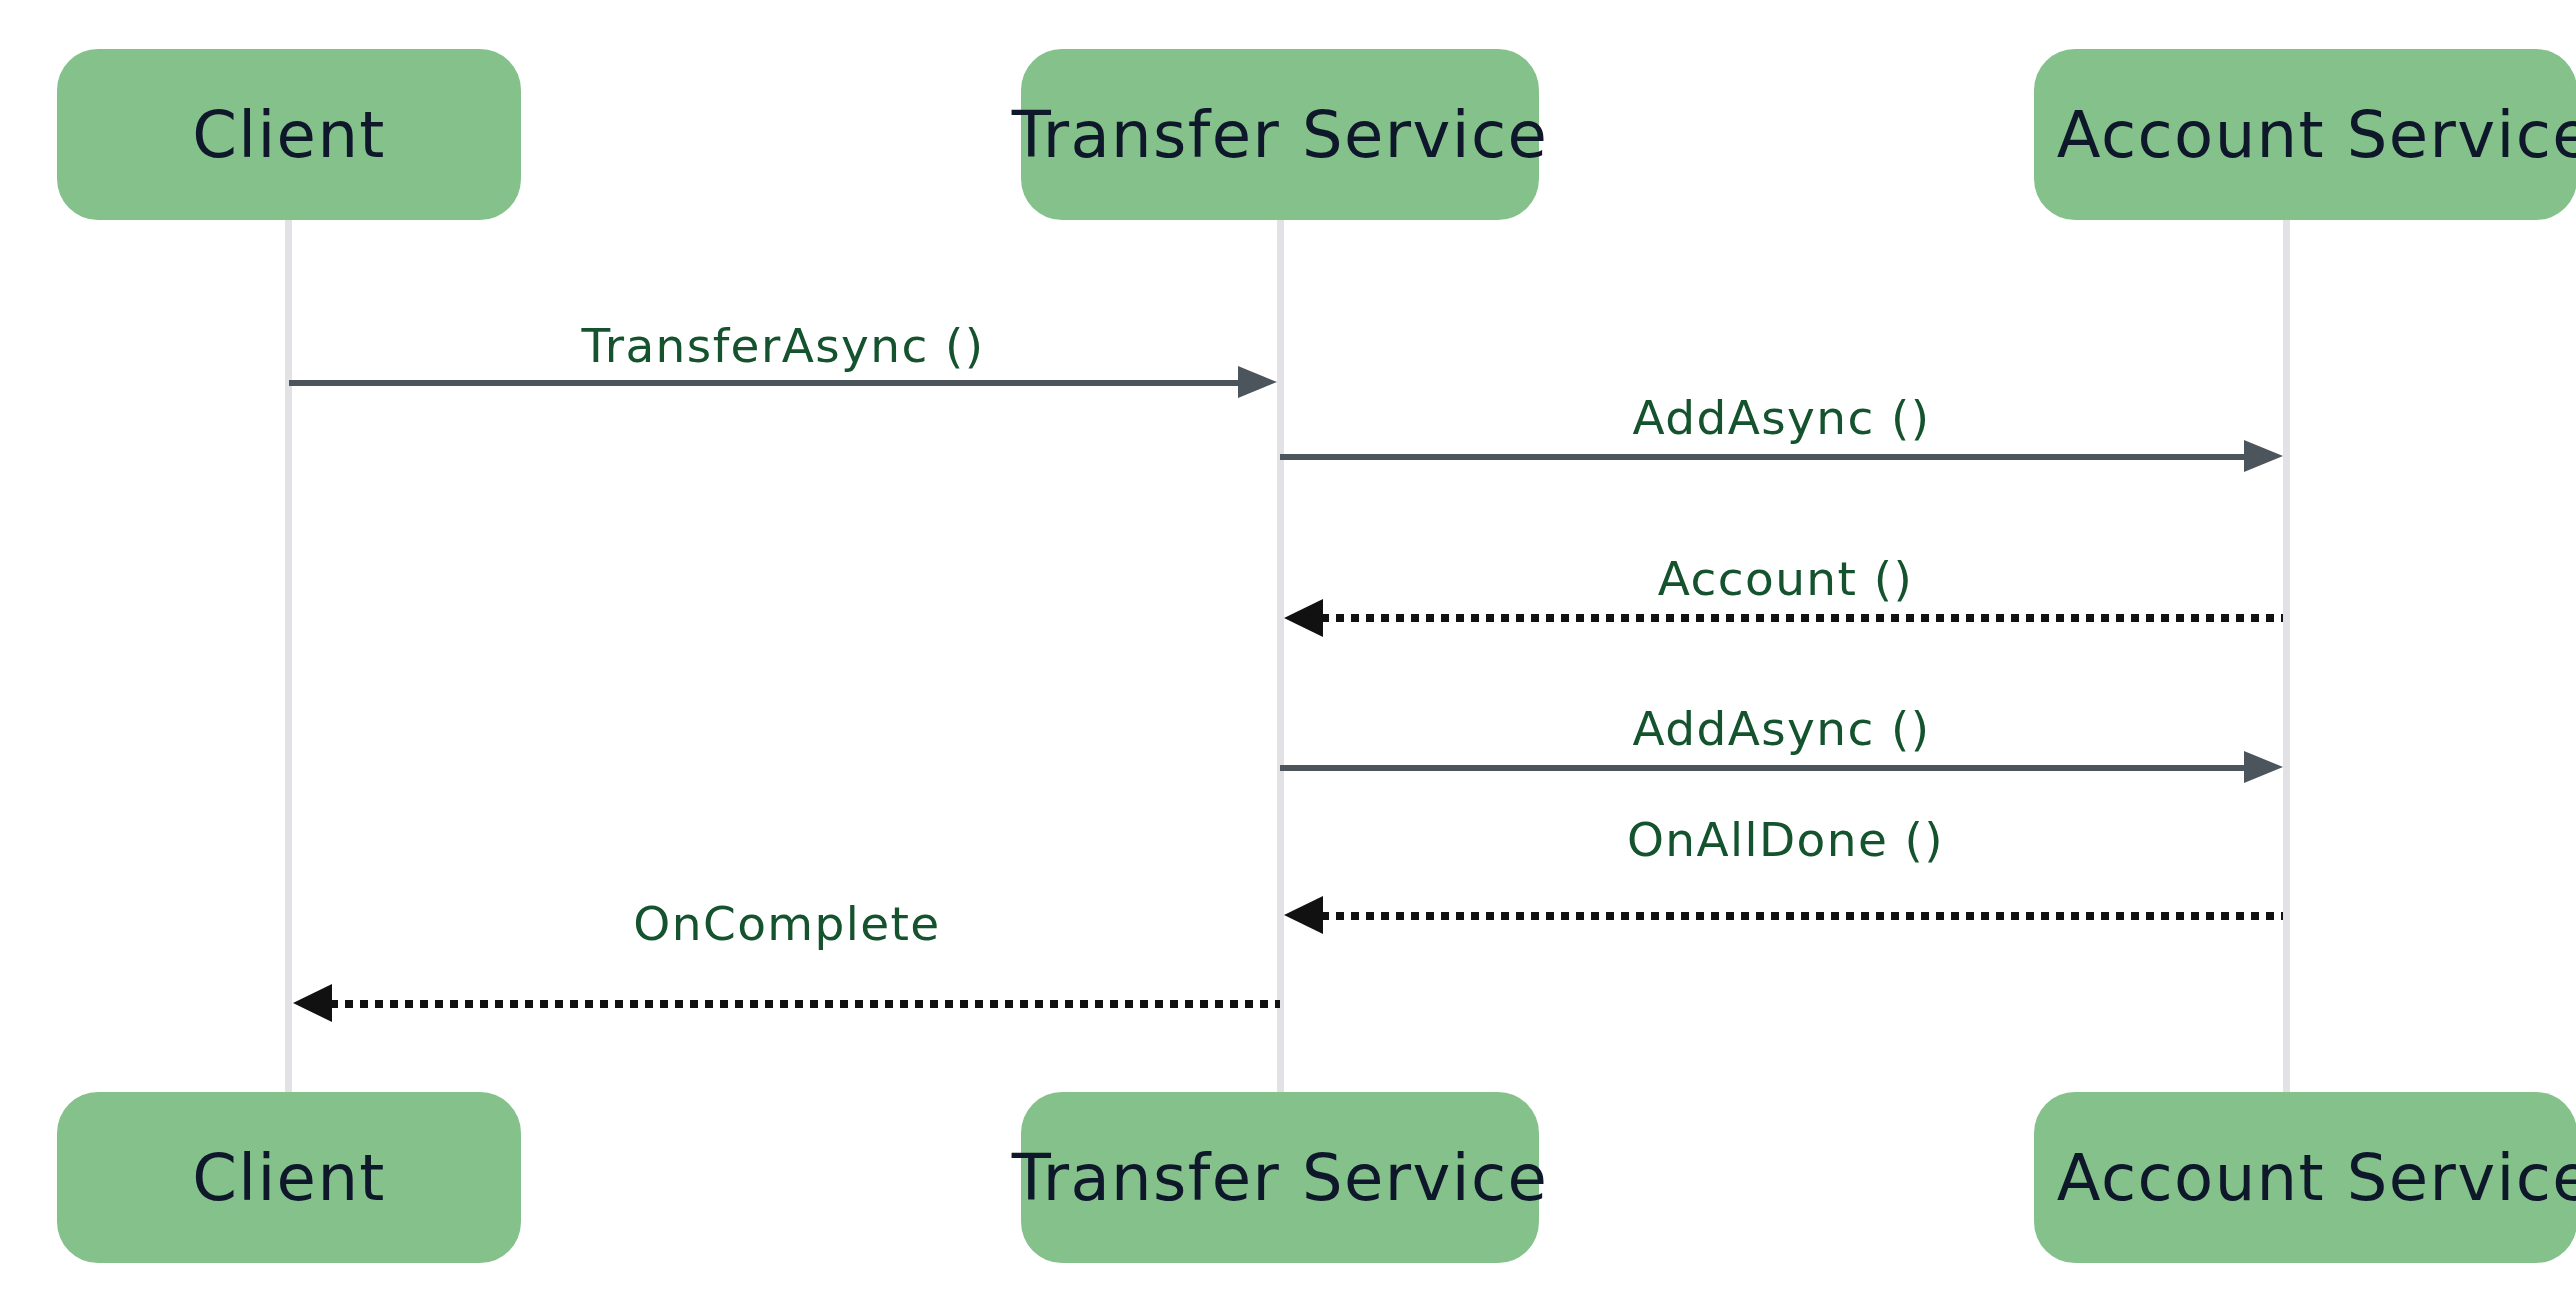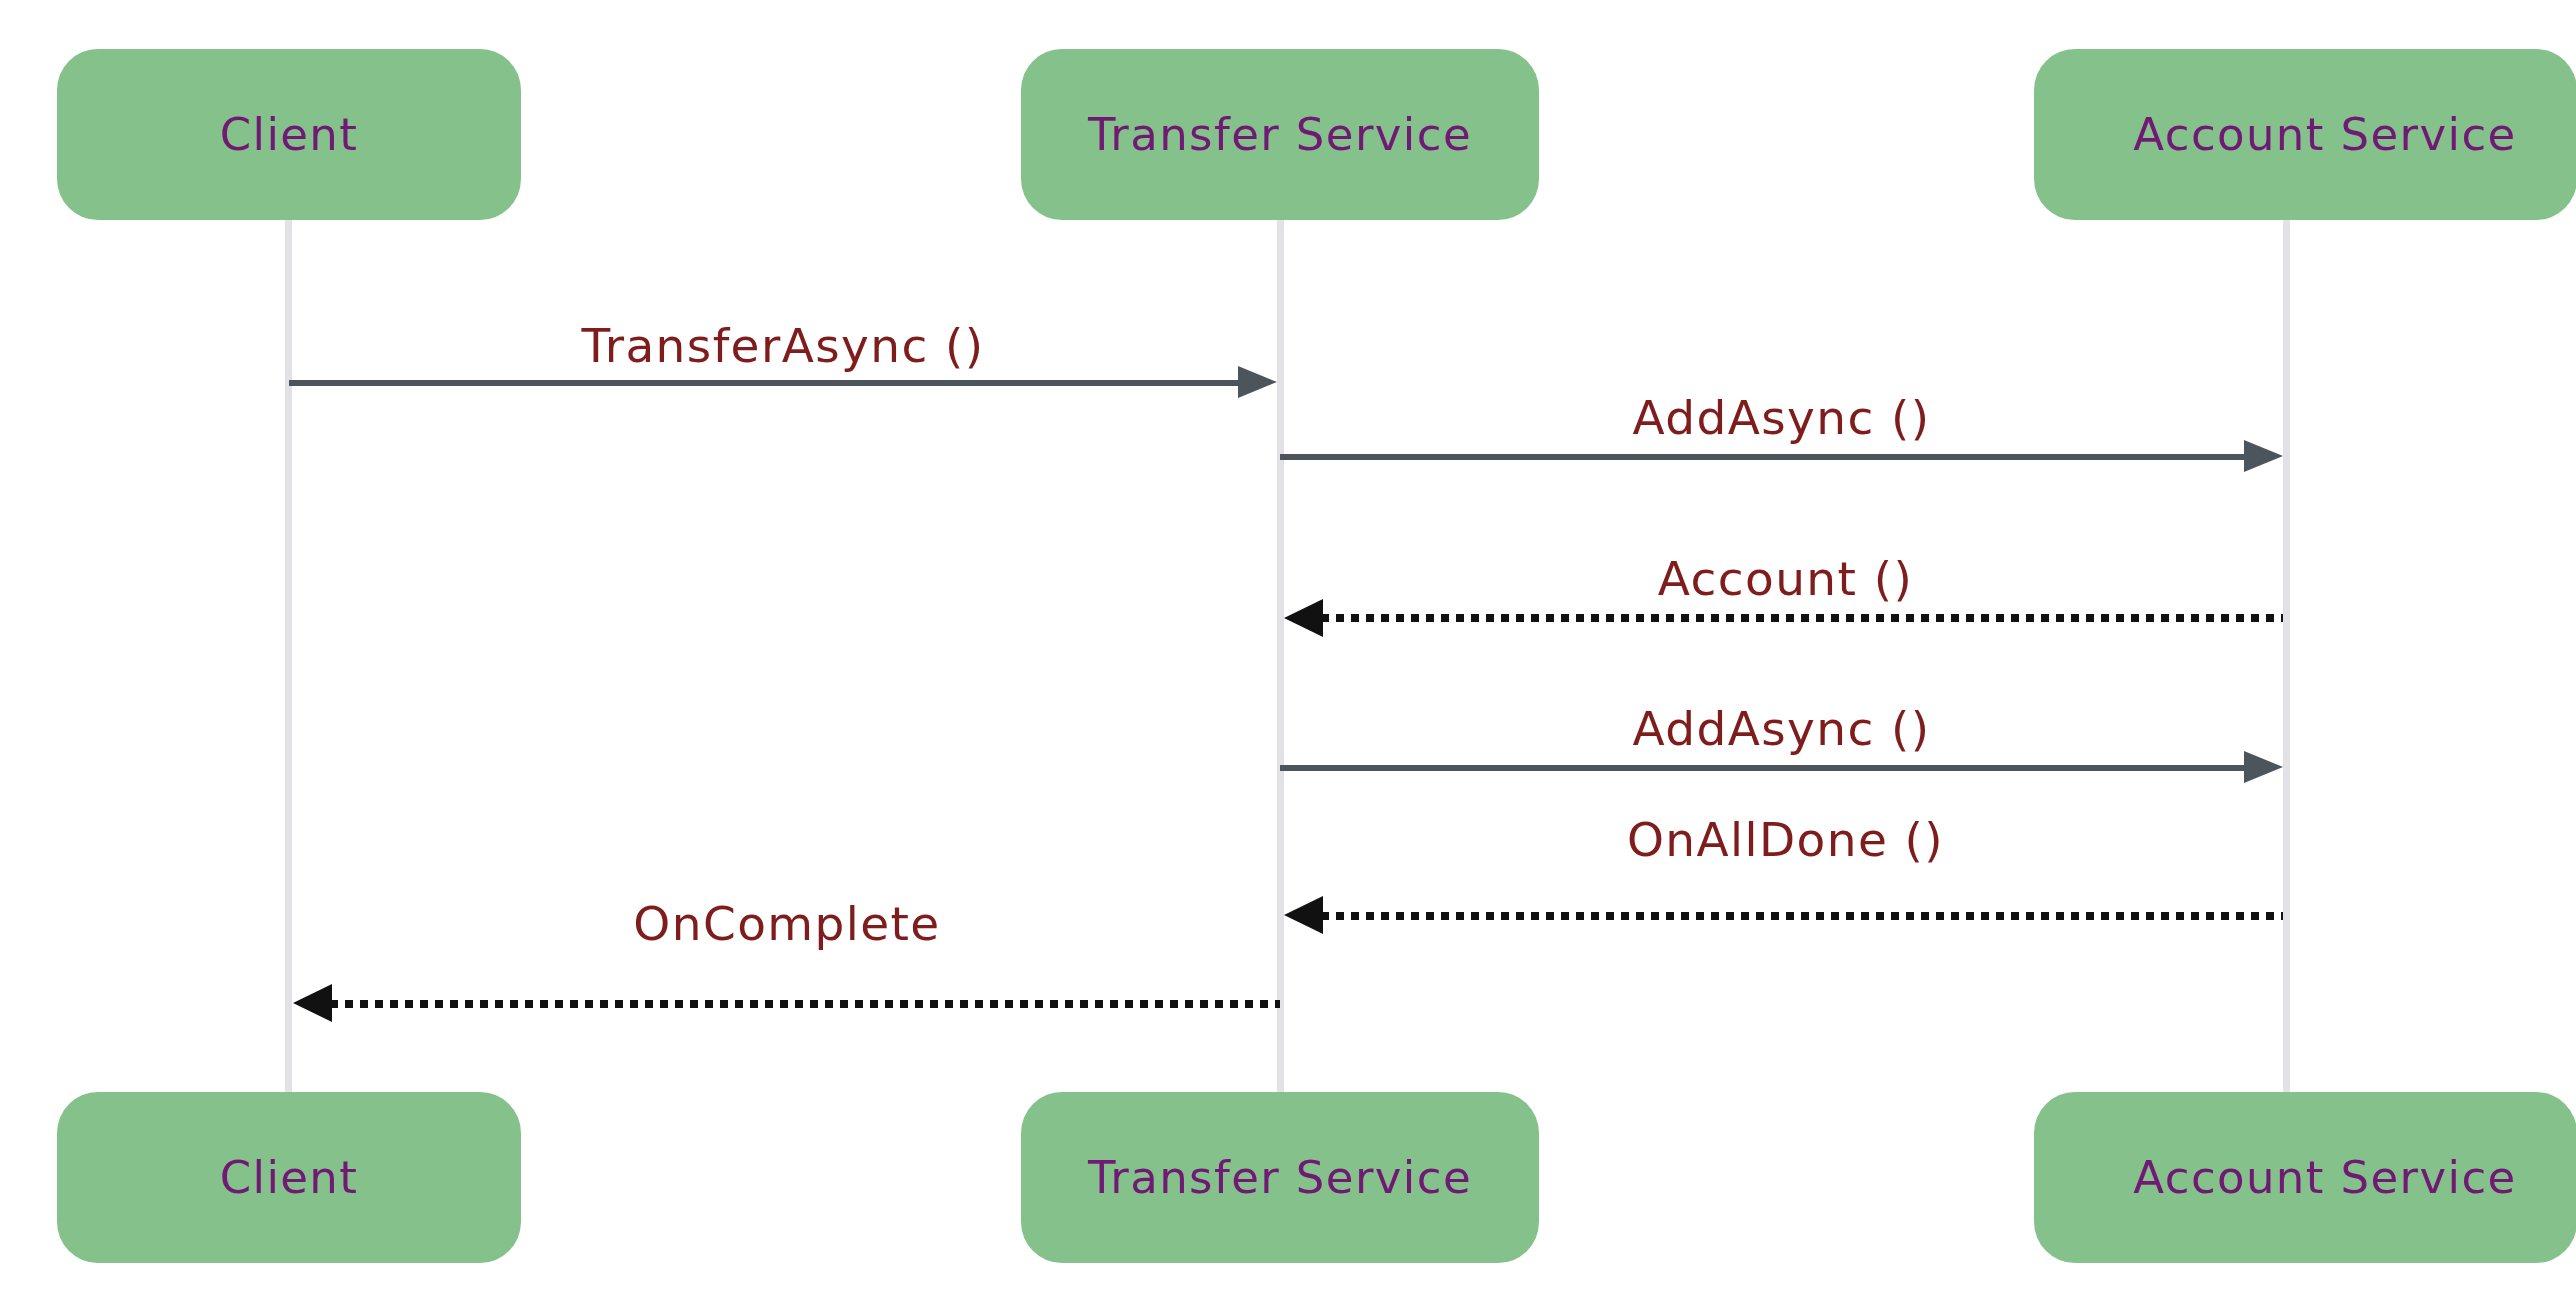--- a/index.html
+++ b/index.html
@@ -29,22 +29,22 @@
   .actor {
     position: absolute;
     height: 171px;
     background: #85c28b;
     border-radius: 41px;
     display: flex;
     align-items: center;
     justify-content: center;
   }
   .actor .actor-label {
-    color: #701a75;
-    font-size: 45px;
+    color: #0f172a;
+    font-size: 64px;
     letter-spacing: 1.4px;
     white-space: nowrap;
   }
   .actor.row-top    { top: 49px; }
   .actor.row-bottom { top: 1092px; }
   .actor.col-client   { left: 57px;   width: 464px; }
   .actor.col-transfer { left: 1021px; width: 518px; text-align: center; }
   .actor.col-account  { left: 2034px; width: 504px; padding-left: 39px; }
 
   
@@ -73,21 +73,21 @@
     width: 0; height: 0;
     border-top: 19px solid transparent;
     border-bottom: 19px solid transparent;
     border-right: 39px solid #111111;
   }
 
   
   .msg-label {
     position: absolute;
     text-align: center;
-    color: #7f1d1d;
+    color: #14532d;
     font-size: 47px;
     letter-spacing: 1.4px;
     white-space: nowrap;
   }
 </style>
 </head>
 <body>
 
 <div class="canvas">
 

